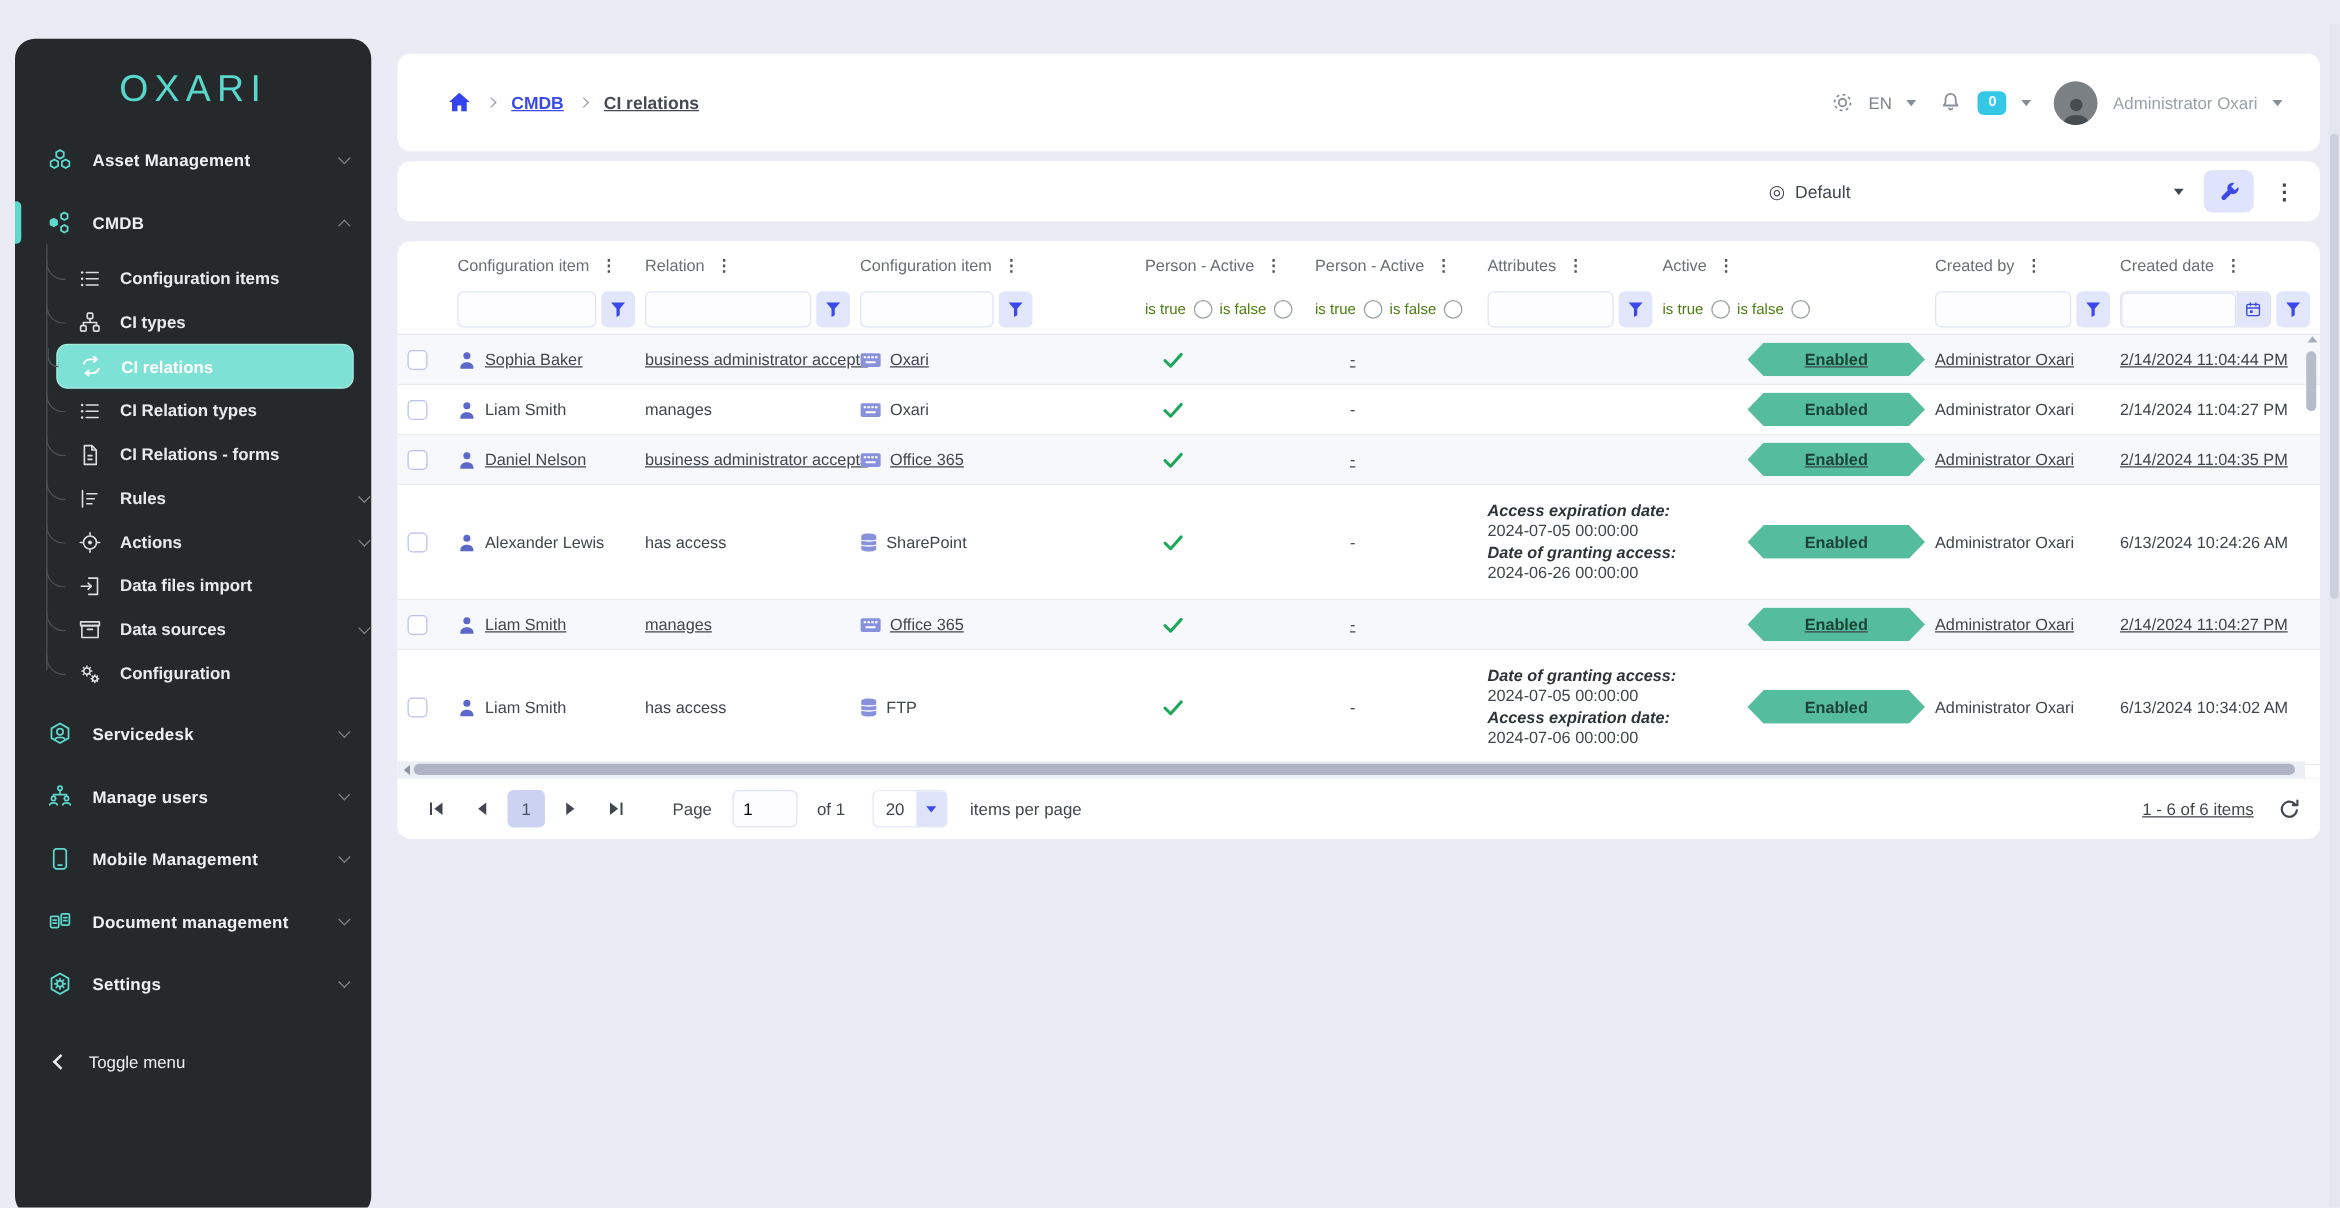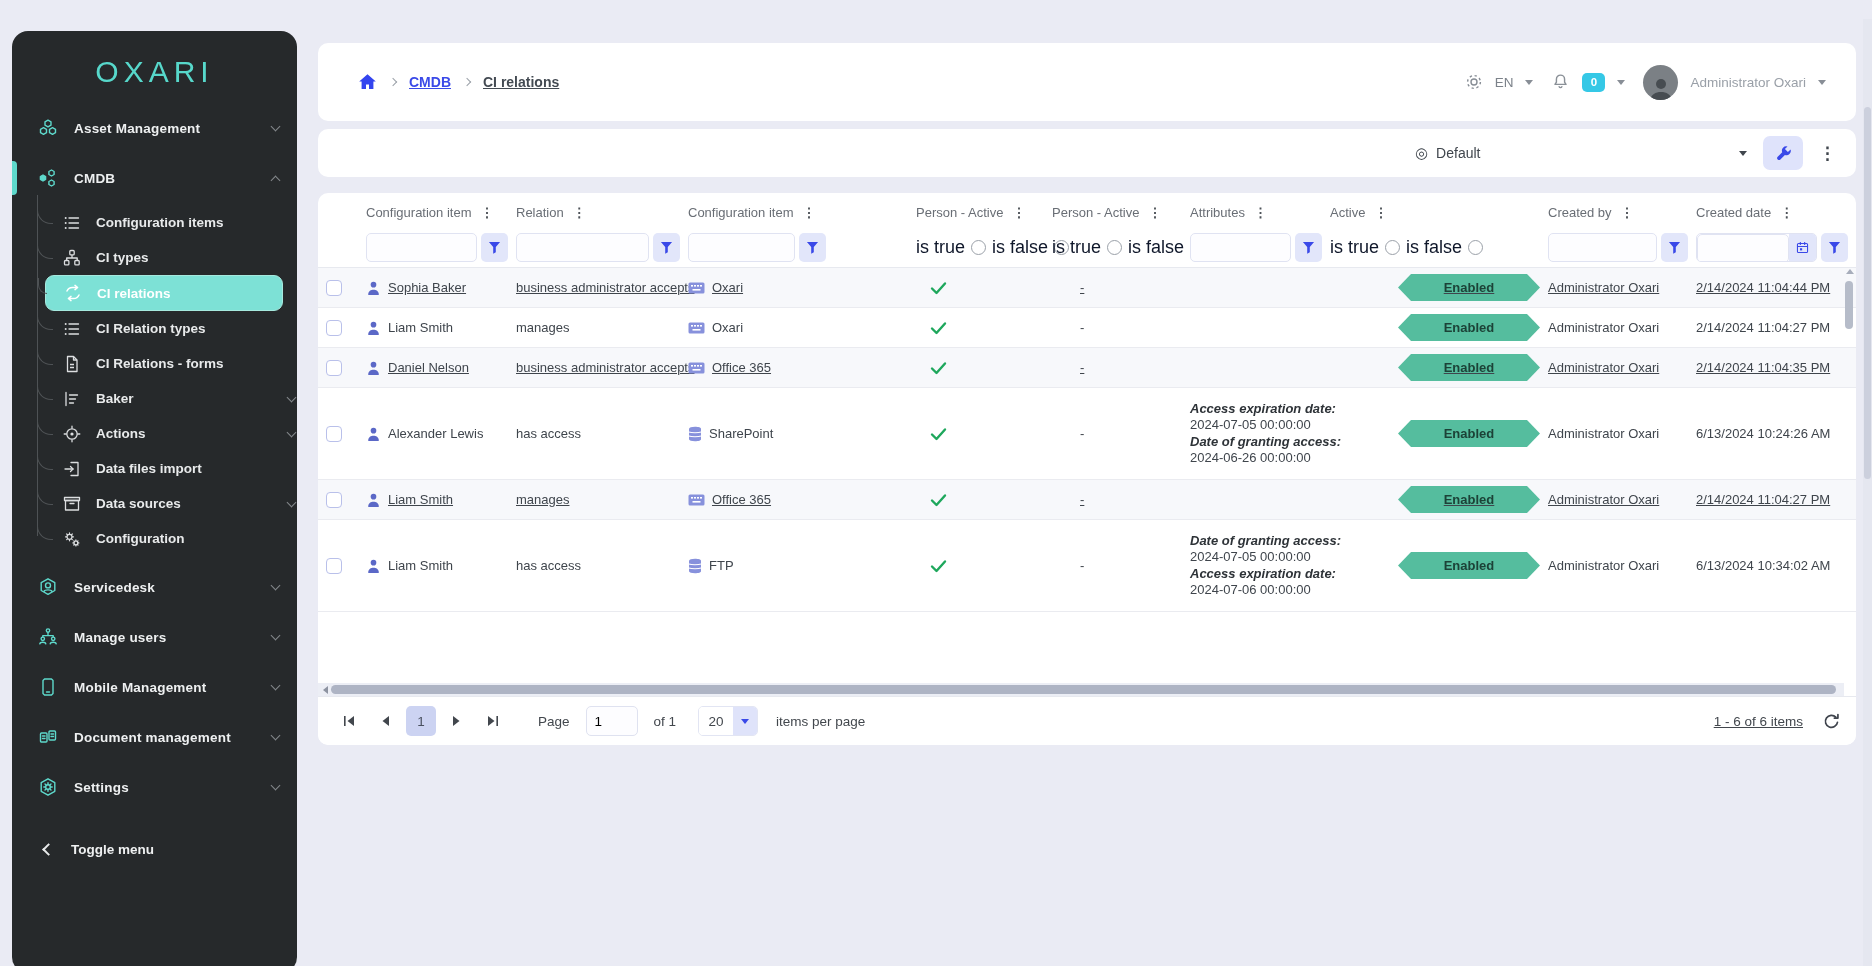--- a/index.html
+++ b/index.html
@@ -28,21 +28,21 @@
     border-left:1px solid #4e5255; border-bottom:1px solid #4e5255; border-bottom-left-radius:14px; }
   .sub-item .icon18 { width:18px; height:18px; display:inline-flex; align-items:center; justify-content:center; color:#dcdee0; flex:0 0 18px; }
   .sub-item .slbl { font-size:13.5px; font-weight:700; color:#e8eaeb; flex:1; }
   .sub-item .chev { margin-right:2px; }
   .sub-item.active { background:#7de1d6; border:1px solid #a6e9de; border-radius:9px;
     margin-left:-18px; padding-left:18px; margin-right:14px; height:36px; }
   .sub-item.active::before { left:-8px; width:8px; }
   .sub-item.active .slbl, .sub-item.active .icon18 { color:#fff; }
   .toggle-row { margin-top:14px; height:46px; display:flex; align-items:center; gap:18px; padding:0 26px; cursor:pointer; }
   .toggle-row .tchev { width:9px; height:9px; border-left:2.2px solid #e8eaeb; border-bottom:2.2px solid #e8eaeb; transform:rotate(45deg); margin-left:6px; }
-  .toggle-row .lbl { font-size:13.5px; font-weight:700; }
+  .toggle-row .lbl { font-size:13.5px; font-weight:400; }
 
   
   .main { position:absolute; left:297px; top:0; right:0; bottom:0; padding:24px 16px 0 21px; }
   .card { background:#fff; border-radius:10px; }
   .crumb-card { height:78px; display:flex; align-items:center; justify-content:space-between; padding:0 30px 0 40px; margin-bottom:8px; }
   .crumbs { display:flex; align-items:center; gap:13px; }
   .crumb-sep { width:6px; height:6px; border-right:1.6px solid #9aa0a8; border-top:1.6px solid #9aa0a8; transform:rotate(45deg); }
   .crumb-link { font-size:14px; font-weight:700; color:#3a49e8; text-decoration:underline; cursor:pointer; }
   .crumb-current { font-size:14px; font-weight:700; color:#434a52; text-decoration:underline; cursor:pointer; }
   .userarea { display:flex; align-items:center; gap:12px; color:#8d939b; }
@@ -55,34 +55,34 @@
 
   .toolbar-card { height:48px; display:flex; align-items:center; justify-content:flex-end; margin-bottom:16px; padding:0 14px; }
   .view-select { width:352px; display:flex; align-items:center; gap:8px; padding:0 10px; cursor:pointer; }
   .view-select .vlbl { font-size:14px; color:#40464d; flex:1; }
   .target-glyph { font-size:15px; color:#40464d; }
   .wrench-btn { width:40px; height:34px; background:#dfe3fb; border:none; border-radius:7px; margin:0 10px 0 6px;
     display:flex; align-items:center; justify-content:center; cursor:pointer; }
   .kebab-btn { font-size:17px; color:#40464d; font-weight:700; padding:0 6px; cursor:pointer; letter-spacing:0; }
 
   
-  .table-card { position:relative; height:552px; overflow:hidden; }
+  .table-card { position:relative; height:478px; overflow:hidden; }
   .grid-row { display:grid; grid-template-columns:48px 150px 172px 228px 136px 138px 140px 218px 148px minmax(0,1fr); align-items:center; }
   .thead { border-bottom:1px solid #e7e9ef; }
   .hrow { height:34px; padding-top:4px; }
   .hcell { display:flex; align-items:center; gap:9px; font-size:13px; color:#696e75; white-space:nowrap; }
   .hkebab { color:#4d5258; font-size:13px; font-weight:700; cursor:pointer; }
   .frow { height:40px; }
   .fcell { display:flex; align-items:center; gap:4px; padding-right:8px; }
   .fcell input[type=text] { flex:1; min-width:0; height:29px; border:1px solid #e0e3f2; background:#fdfdff; border-radius:5px; padding:0 6px; font-size:13px; }
   .funnel-btn { width:27px; height:29px; background:#e2e6fa; border:none; border-radius:5px; display:flex; align-items:center; justify-content:center; cursor:pointer; flex:0 0 27px; }
   .date-wrap { flex:1; min-width:0; height:29px; border:1px solid #e0e3f2; background:#fdfdff; border-radius:5px; display:flex; overflow:hidden; }
   .date-wrap input { flex:1; min-width:0; border:none; background:transparent; padding:0 4px; font-size:13px; }
   .date-btn { width:27px; background:#e2e6fa; border:none; display:flex; align-items:center; justify-content:center; cursor:pointer; }
-  .bool-filter { display:flex; align-items:center; gap:6px; font-size:18px; color:#0f172a; white-space:nowrap; }
+  .bool-filter { display:flex; align-items:center; gap:6px; font-size:12px; color:#4d7c0f; white-space:nowrap; }
   .radio { width:15px; height:15px; border:1px solid #9aa0a8; border-radius:50%; background:#fff; cursor:pointer; flex:0 0 15px; }
   .checkbox { width:16px; height:16px; border:1px solid #b9c0ea; border-radius:4px; background:#fff; cursor:pointer; display:inline-block; margin-left:8px; }
 
   .trow { border-bottom:1px solid #eaebf0; height:40px; font-size:13px; color:#3f454c; background:#fff; }
   .trow.shade { background:#f7f8fb;text-decoration:underline; }
   .trow.tall { height:92px; }
   .cell { display:flex; align-items:center; gap:7px; white-space:nowrap; }
   .cell.dash { padding-left:28px; }
   .cell.pa { padding-left:14px; }
   .attrs { display:block; font-size:13px; line-height:16.5px; }
@@ -211,21 +211,21 @@
           </svg>
         </span>
         <span class="slbl">CI Relations - forms</span>
       </div>
       <div class="sub-item">
         <span class="icon18">
           <svg width="18" height="18" viewBox="0 0 18 18" fill="none" stroke="currentColor" stroke-width="1.3" stroke-linecap="round">
             <path d="M3 2.5v13M6.5 5h8M6.5 9h6M6.5 13h4"></path>
           </svg>
         </span>
-        <span class="slbl">Baker</span>
+        <span class="slbl">Rules</span>
         <span class="chev"></span>
       </div>
       <div class="sub-item">
         <span class="icon18">
           <svg width="18" height="18" viewBox="0 0 18 18" fill="none" stroke="currentColor" stroke-width="1.3" stroke-linecap="round">
             <circle cx="9" cy="9" r="5.2"></circle>
               <circle cx="9" cy="9" r="1.6" fill="currentColor" stroke="none"></circle>
               <path d="M9 1.2v2M9 14.8v2M1.2 9h2M14.8 9h2"></path>
           </svg>
         </span>

